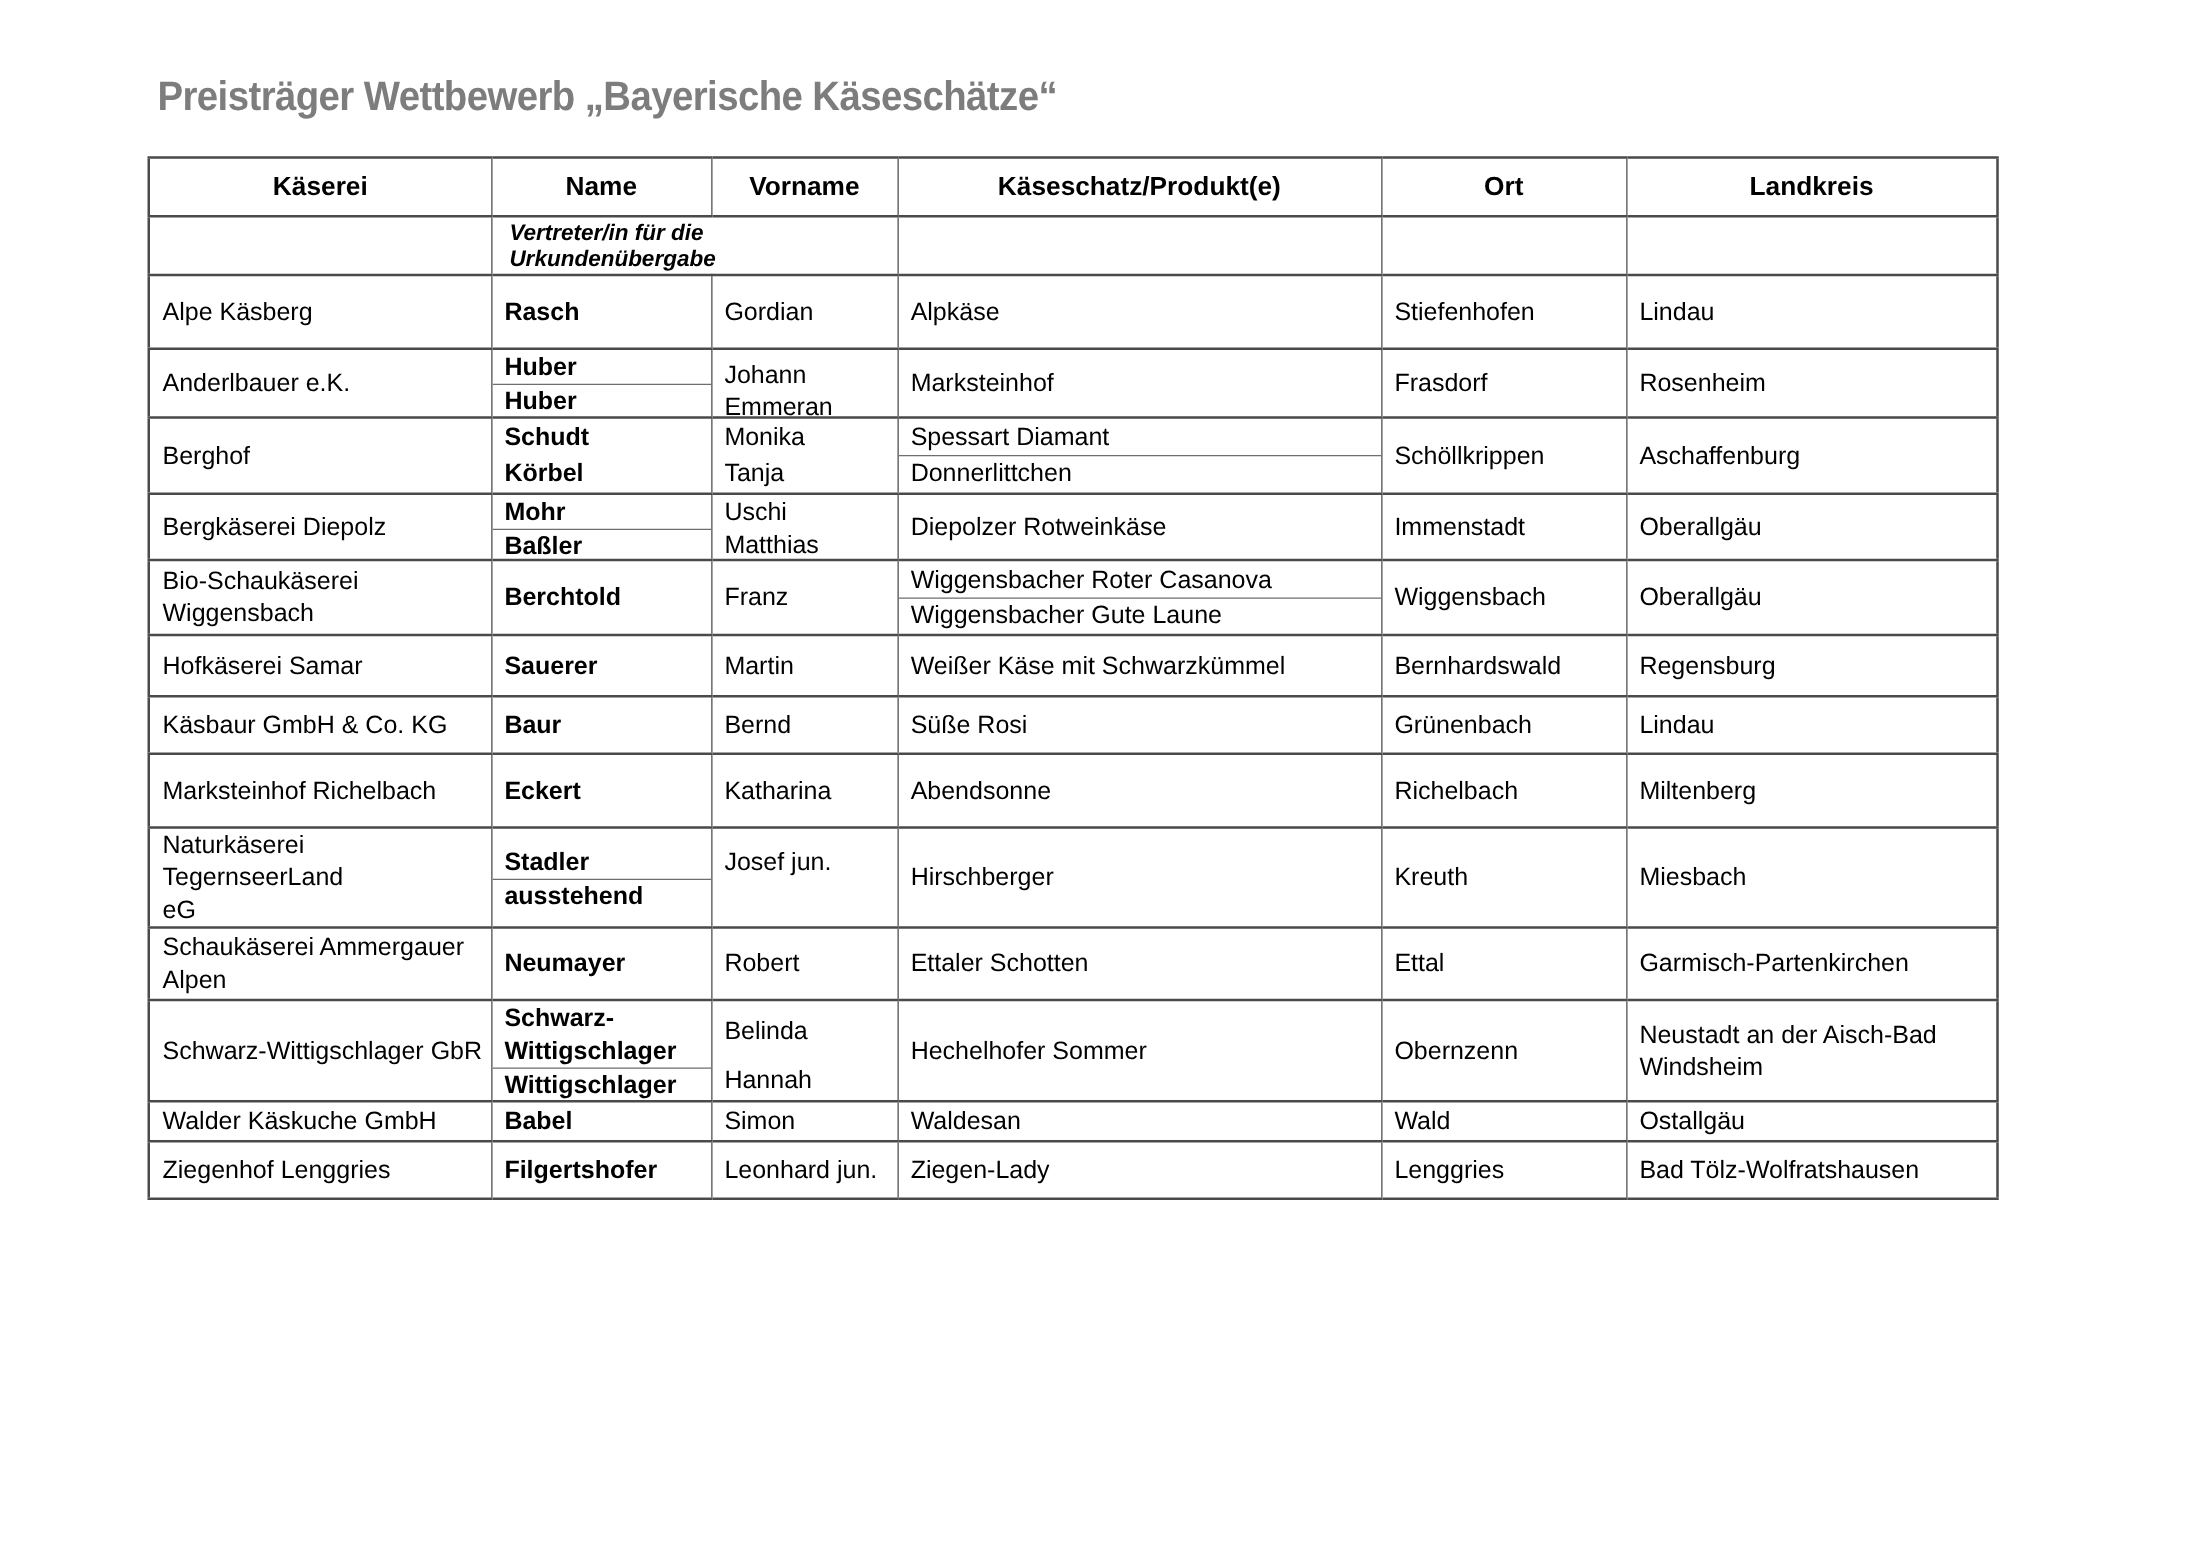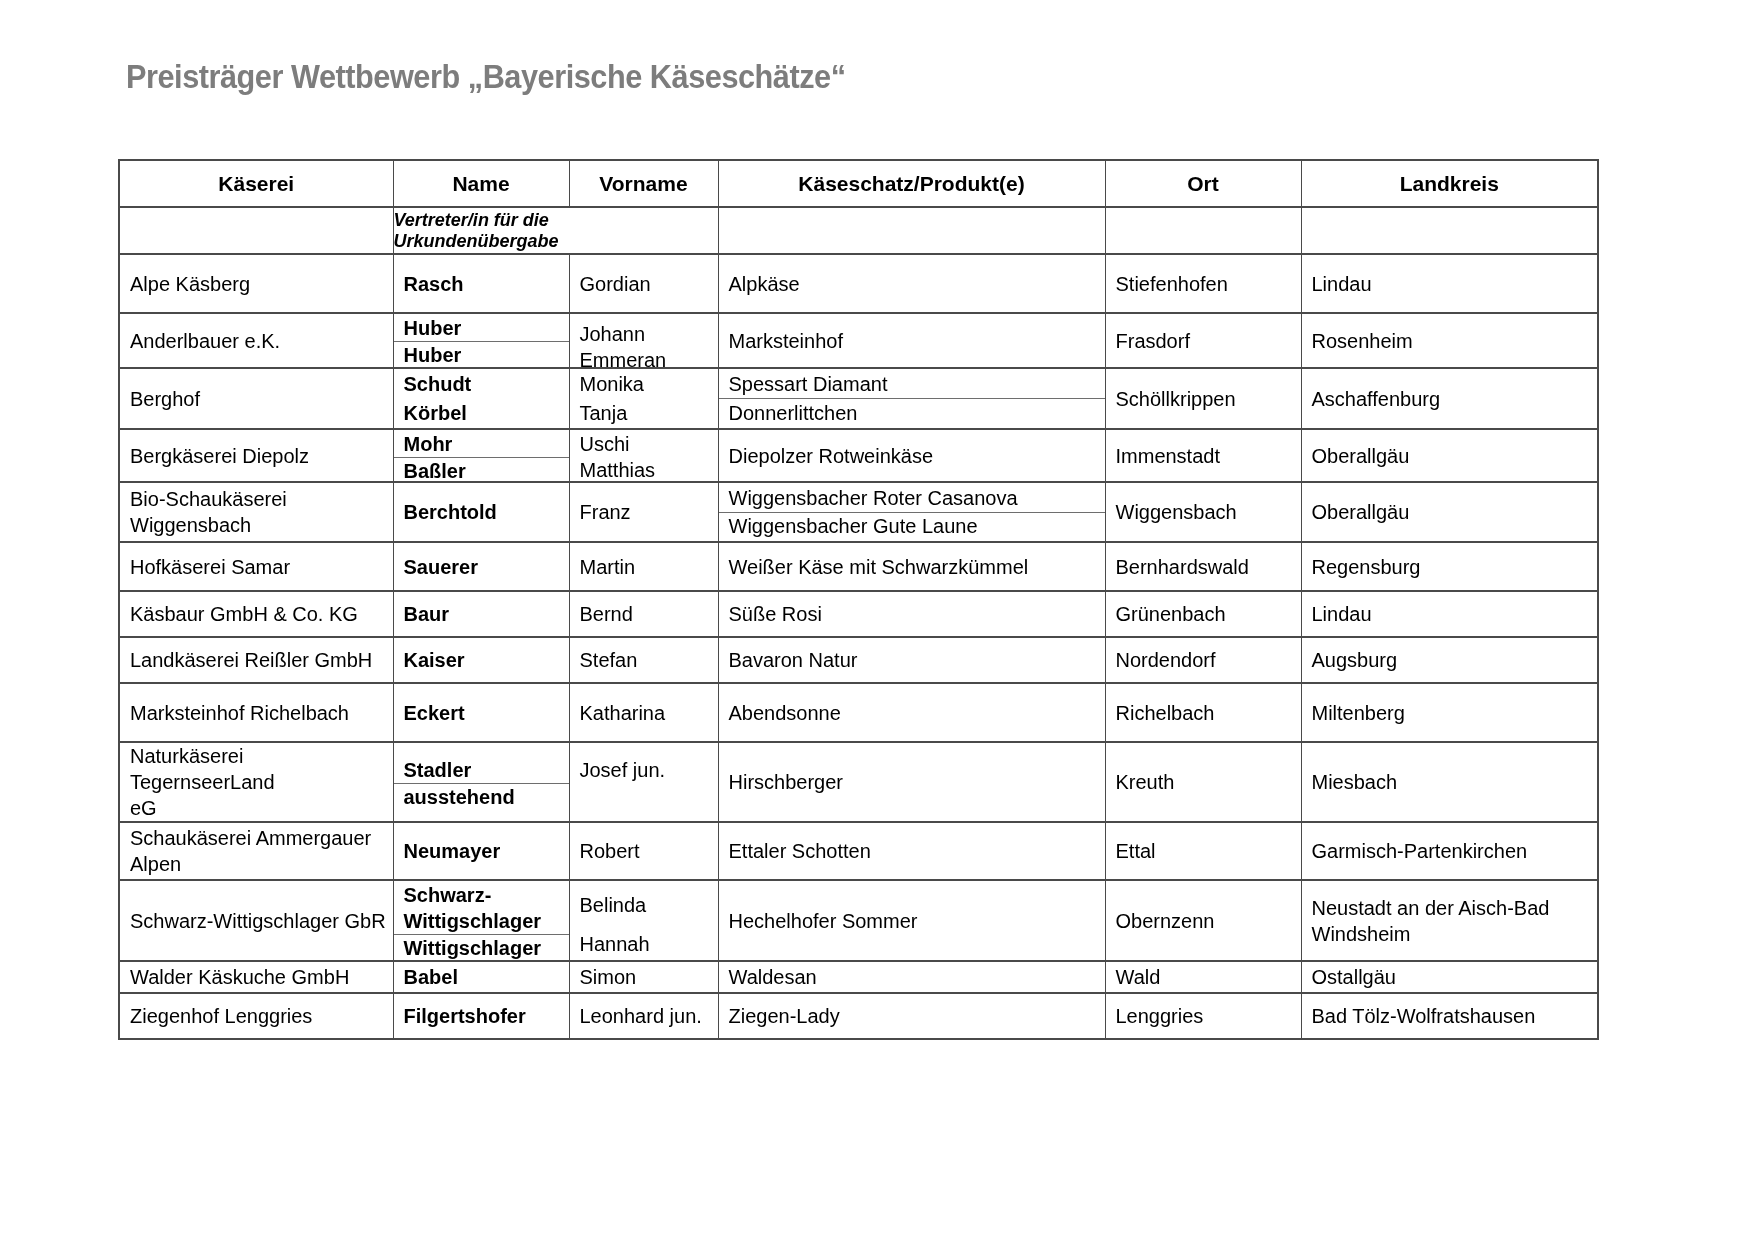--- a/index.html
+++ b/index.html
@@ -10,37 +10,37 @@
   body{font-family:"Liberation Sans", sans-serif; color:var(--text); position:relative; overflow:hidden;}
 
   .doc-title{
     position:absolute; left:126px; top:60px;
     font-size:33px; font-weight:bold; color:var(--title);
     letter-spacing:-0.5px; white-space:nowrap;
     transform:scaleX(0.93); transform-origin:left top; line-height:1;
   }
 
   table.winners{
-    position:absolute; left:118px; top:159px;
+    position:absolute; left:118px; top:125px;
     border-collapse:collapse; table-layout:fixed; width:1479px;
     border:2px solid var(--border);
   }
   td,th{
     border-left:1px solid var(--border);
     border-right:1px solid var(--border);
     border-top:2px solid var(--border);
     border-bottom:2px solid var(--border);
     vertical-align:middle;
     overflow:hidden;
   }
   th{font-size:21px; font-weight:bold; text-align:center; padding:0 4px;}
   td{font-size:20px; text-align:left; padding:0 6px 0 10px;}
   td.name{font-weight:bold;}
   .lines{white-space:pre-line; line-height:26px; display:inline-block;}
-  td.note-cell{font-size:18px; font-weight:bold; font-style:italic; padding-left:0;}
+  td.note-cell{font-size:18px; font-weight:bold; font-style:italic; padding-left:14px;}
 
   
   td.zcell{padding:0;}
   .zones{display:flex; flex-direction:column; width:100%;}
   .zone{flex:1 1 0; display:flex; align-items:center; padding:0 18px 0 10px;}
   .zone.div1{border-bottom:1px solid var(--divider);}
 </style>
 </head>
 <body>
 
@@ -203,28 +203,20 @@
 
   <tr style="height:46px">
     <td><span class="lines">Käsbaur GmbH &amp; Co. KG</span></td>
     <td class="name"><span class="lines">Baur</span></td>
     <td><span class="lines">Bernd</span></td>
     <td><span class="lines">Süße Rosi</span></td>
     <td><span class="lines">Grünenbach</span></td>
     <td><span class="lines">Lindau</span></td>
   </tr>
 
-  <tr style="height:46px">
-    <td><span class="lines">Landkäserei Reißler GmbH</span></td>
-    <td class="name"><span class="lines">Kaiser</span></td>
-    <td><span class="lines">Stefan</span></td>
-    <td><span class="lines">Bavaron Natur</span></td>
-    <td><span class="lines">Nordendorf</span></td>
-    <td><span class="lines">Augsburg</span></td>
-  </tr>
 
   <tr style="height:59px">
     <td><span class="lines">Marksteinhof Richelbach</span></td>
     <td class="name"><span class="lines">Eckert</span></td>
     <td><span class="lines">Katharina</span></td>
     <td><span class="lines">Abendsonne</span></td>
     <td><span class="lines">Richelbach</span></td>
     <td><span class="lines">Miltenberg</span></td>
   </tr>
 

